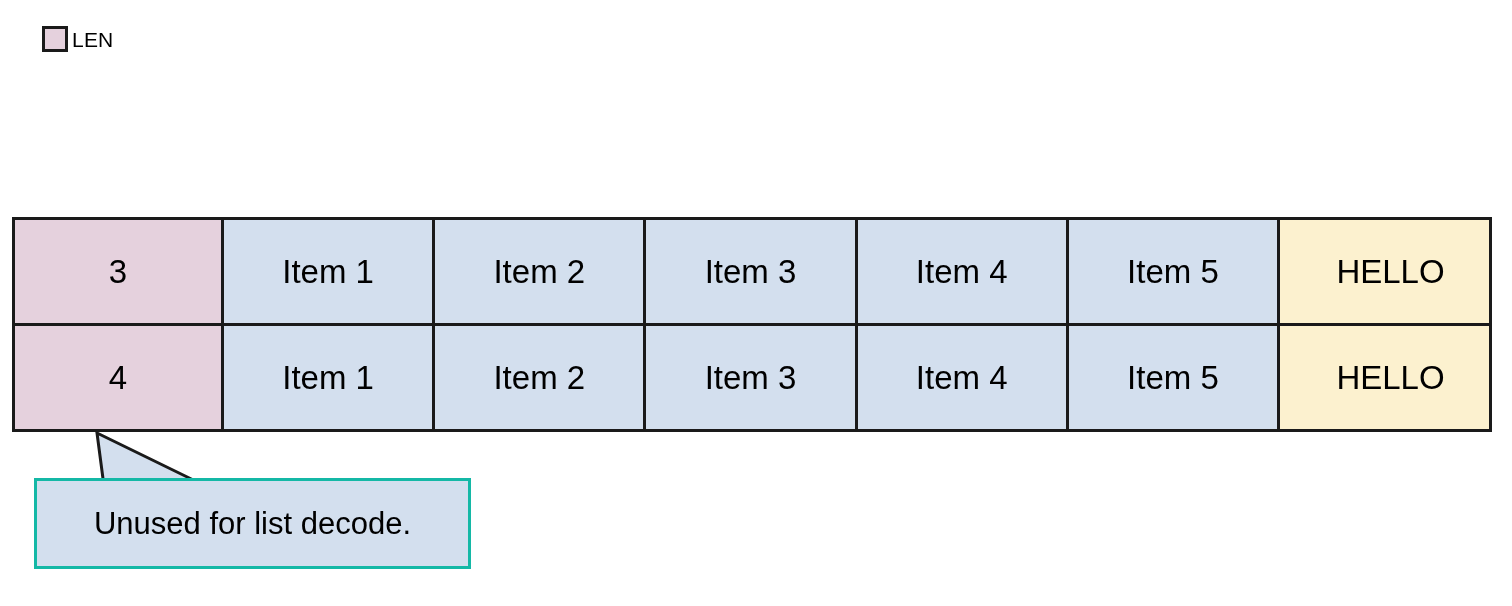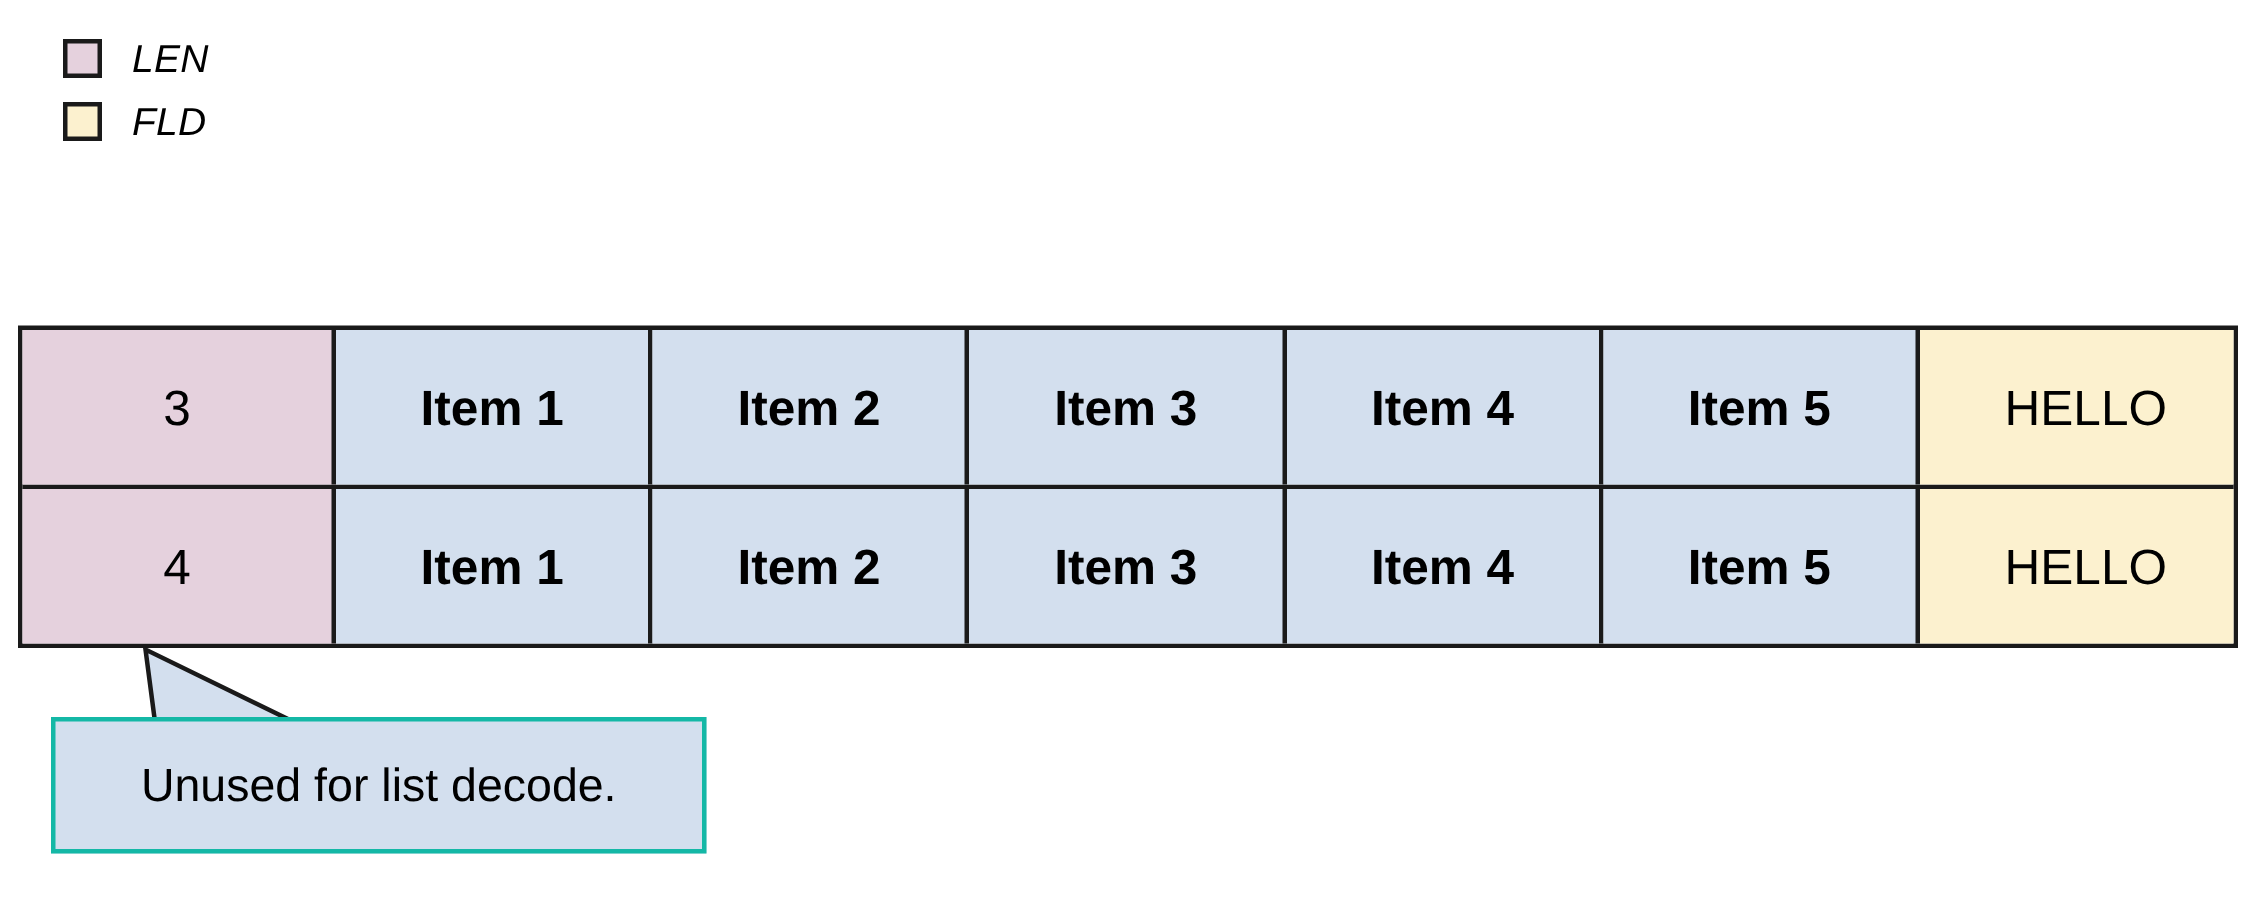--- a/index.html
+++ b/index.html
@@ -29,26 +29,25 @@
     height: 42px;
   }
   .legend-swatch {
     width: 26px;
     height: 26px;
     border: 3px solid #1a1a1a;
     box-sizing: border-box;
     flex: 0 0 auto;
   }
   .legend-label {
-    margin-left: 20px;
-    font-size: 26px;
+    margin-left: 4px;
+    font-size: 21px;
     line-height: 1;
     letter-spacing: 0.2px;
     white-space: nowrap;
-    font-style: italic;
   }
 
   
   #wire-table {
     position: absolute;
     left: 12px;
     top: 217px;
     width: 1480px;
     height: 215px;
     border: 3px solid #1a1a1a;
@@ -77,21 +76,20 @@
   }
   .wire-cell:last-child {
     border-right: none;
     padding-left: 12px;
   }
   .cell-len {
     flex: 0 0 209px;
   }
   .cell-lst {
     flex: 1 1 0;
-    font-weight: bold;
   }
   .cell-fld {
     flex: 0 0 209px;
   }
 
   
   #callout {
     position: absolute;
     left: 34px;
     top: 478px;
@@ -122,24 +120,20 @@
 <body>
 
 <div id="legend">
 
   <div class="legend-row">
     <span class="legend-swatch" style="background:#e5d1dd"></span>
     <span class="legend-label">LEN</span>
   </div>
 
 
-  <div class="legend-row">
-    <span class="legend-swatch" style="background:#fcf1cf"></span>
-    <span class="legend-label">FLD</span>
-  </div>
 
 </div>
 
 <div id="wire-table">
 
   <div class="wire-row row-top">
     <div class="wire-cell cell-len" style="background:#e5d1dd">3</div>
     <div class="wire-cell cell-lst" style="background:#d3dfee">Item 1</div>
     <div class="wire-cell cell-lst" style="background:#d3dfee">Item 2</div>
     <div class="wire-cell cell-lst" style="background:#d3dfee">Item 3</div>

